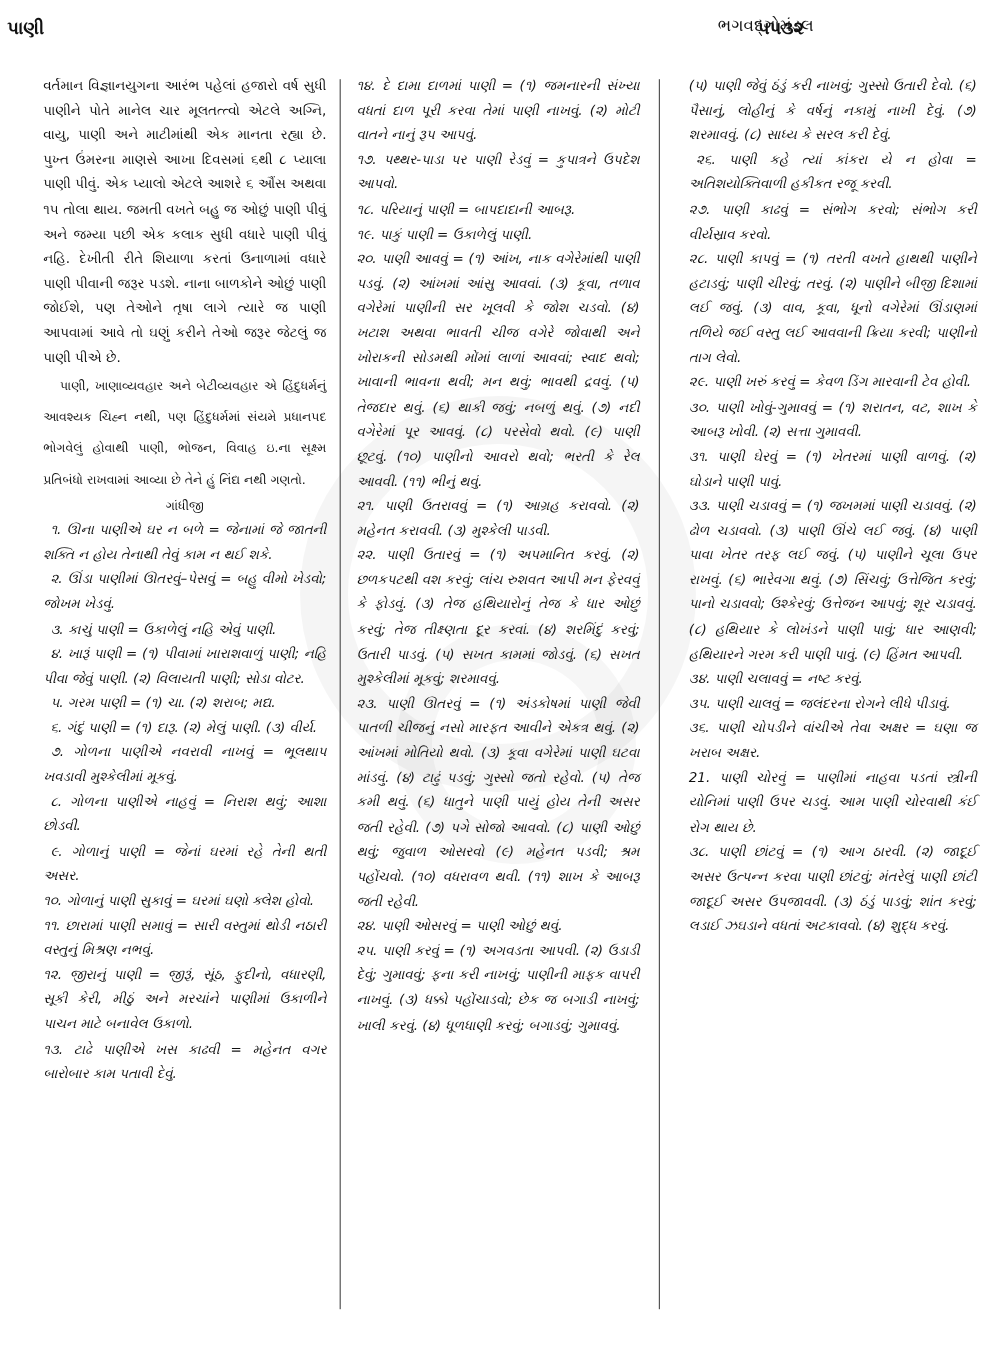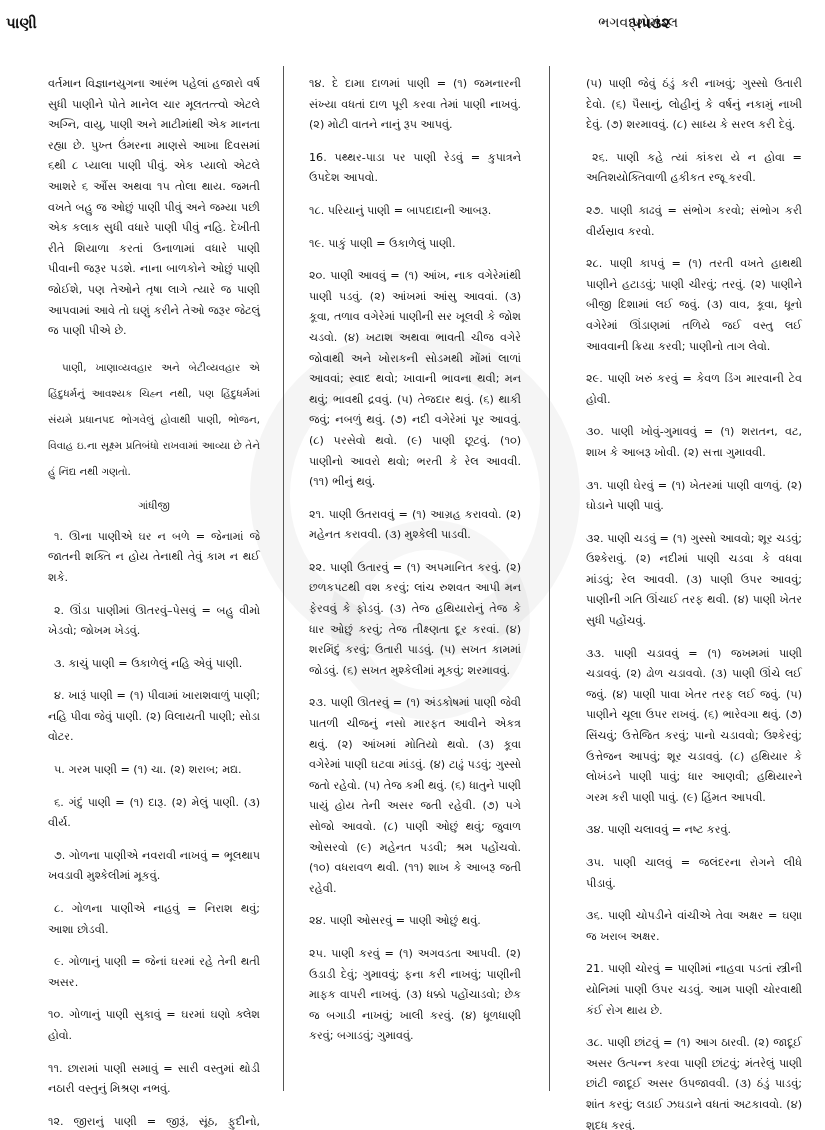--- a/index.html
+++ b/index.html
@@ -13,22 +13,22 @@
                border-radius: 50%; border: 40px solid rgba(0,0,0,0.04); box-sizing: border-box; }
   .watermark2 { position: absolute; left: 330px; top: 520px; width: 200px; height: 200px;
                border-radius: 50%; border: 30px solid rgba(0,0,0,0.035); box-sizing: border-box; }
   .col { position: absolute; top: 62px; font-size: 11.2px; line-height: 20.6px; text-align: justify; }
   .col1 { left: 36px; width: 236px; }
   .col2 { left: 297px; width: 236px; }
   .col3 { left: 574px; width: 240px; }
   .rule { position: absolute; top: 66px; width: 1px; background: #555; }
   .rule1 { left: 283px; height: 1025px; }
   .rule2 { left: 549px; height: 1025px; }
-  p { margin: 12px; }
-  .entry { text-indent: 0; }
+  p { margin: 0; }
+  .entry { text-indent: 0; font-style: italic; }
   .intro { text-indent: 0; }
   .quote { font-size: 10.4px; line-height: 26px; text-indent: 14px; margin-top: 0; }
   .sig { text-align: center; font-size: 10.4px; line-height: 19px; }
   .indent { text-indent: 6px; }
 </style>
 </head>
 <body>
 
 <div class="header">
   <span class="hdr-left">પાણી</span>
@@ -56,39 +56,38 @@
   <p class="entry indent">૮. ગોળના પાણીએ નાહવું = નિરાશ થવું; આશા છોડવી.</p>
   <p class="entry indent">૯. ગોળાનું પાણી = જેનાં ઘરમાં રહે તેની થતી અસર.</p>
   <p class="entry">૧૦. ગોળાનું પાણી સુકાવું = ઘરમાં ઘણો ક્લેશ હોવો.</p>
   <p class="entry">૧૧. છારામાં પાણી સમાવું = સારી વસ્તુમાં થોડી નઠારી વસ્તુનું મિશ્રણ નભવું.</p>
   <p class="entry">૧૨. જીરાનું પાણી = જીરૂં, સૂંઠ, ફુદીનો, વધારણી, સૂકી કેરી, મીઠું અને મરચાંને પાણીમાં ઉકાળીને પાચન માટે બનાવેલ ઉકાળો.</p>
   <p class="entry">૧૩. ટાઢે પાણીએ ખસ કાઢવી = મહેનત વગર બારોબાર કામ પતાવી દેવું.</p>
 </div>
 
 <div class="col col2">
   <p class="entry">૧૪. દે દામા દાળમાં પાણી = (૧) જમનારની સંખ્યા વધતાં દાળ પૂરી કરવા તેમાં પાણી નાખવું. (૨) મોટી વાતને નાનું રૂપ આપવું.</p>
-  <p class="entry">16. પથ્થર-પાડા પર પાણી રેડવું = કુપાત્રને ઉપદેશ આપવો.</p>
+  <p class="entry">૧૭. પથ્થર-પાડા પર પાણી રેડવું = કુપાત્રને ઉપદેશ આપવો.</p>
   <p class="entry">૧૮. પરિયાનું પાણી = બાપદાદાની આબરૂ.</p>
   <p class="entry">૧૯. પાકું પાણી = ઉકાળેલું પાણી.</p>
   <p class="entry">૨૦. પાણી આવવું = (૧) આંખ, નાક વગેરેમાંથી પાણી પડવું. (૨) આંખમાં આંસુ આવવાં. (૩) કૂવા, તળાવ વગેરેમાં પાણીની સર ખૂલવી કે જોશ ચડવો. (૪) ખટાશ અથવા ભાવતી ચીજ વગેરે જોવાથી અને ખોરાકની સોડમથી મોંમાં લાળાં આવવાં; સ્વાદ થવો; ખાવાની ભાવના થવી; મન થવું; ભાવથી દ્રવવું. (૫) તેજદાર થવું. (૬) થાકી જવું; નબળું થવું. (૭) નદી વગેરેમાં પૂર આવવું. (૮) પરસેવો થવો. (૯) પાણી છૂટવું. (૧૦) પાણીનો આવરો થવો; ભરતી કે રેલ આવવી. (૧૧) ભીનું થવું.</p>
   <p class="entry">૨૧. પાણી ઉતરાવવું = (૧) આગ્રહ કરાવવો. (૨) મહેનત કરાવવી. (૩) મુશ્કેલી પાડવી.</p>
   <p class="entry">૨૨. પાણી ઉતારવું = (૧) અપમાનિત કરવું. (૨) છળકપટથી વશ કરવું; લાંચ રુશવત આપી મન ફેરવવું કે ફોડવું. (૩) તેજ હથિયારોનું તેજ કે ધાર ઓછું કરવું; તેજ તીક્ષ્ણતા દૂર કરવાં. (૪) શરમિંદું કરવું; ઉતારી પાડવું. (૫) સખત કામમાં જોડવું. (૬) સખત મુશ્કેલીમાં મૂકવું; શરમાવવું.</p>
   <p class="entry">૨૩. પાણી ઊતરવું = (૧) અંડકોષમાં પાણી જેવી પાતળી ચીજનું નસો મારફત આવીને એકત્ર થવું. (૨) આંખમાં મોતિયો થવો. (૩) કૂવા વગેરેમાં પાણી ઘટવા માંડવું. (૪) ટાઢું પડવું; ગુસ્સો જતો રહેવો. (૫) તેજ કમી થવું. (૬) ધાતુને પાણી પાયું હોય તેની અસર જતી રહેવી. (૭) પગે સોજો આવવો. (૮) પાણી ઓછું થવું; જુવાળ ઓસરવો (૯) મહેનત પડવી; શ્રમ પહોંચવો. (૧૦) વધરાવળ થવી. (૧૧) શાખ કે આબરૂ જતી રહેવી.</p>
   <p class="entry">૨૪. પાણી ઓસરવું = પાણી ઓછું થવું.</p>
   <p class="entry">૨૫. પાણી કરવું = (૧) અગવડતા આપવી. (૨) ઉડાડી દેવું; ગુમાવવું; ફના કરી નાખવું; પાણીની માફક વાપરી નાખવું. (૩) ધક્કો પહોંચાડવો; છેક જ બગાડી નાખવું; ખાલી કરવું. (૪) ધૂળધાણી કરવું; બગાડવું; ગુમાવવું.</p>
 </div>
 
 <div class="col col3">
   <p class="entry">(૫) પાણી જેવું ઠંડું કરી નાખવું; ગુસ્સો ઉતારી દેવો. (૬) પૈસાનું, લોહીનું કે વર્ષનું નકામું નાખી દેવું. (૭) શરમાવવું. (૮) સાધ્ય કે સરલ કરી દેવું.</p>
   <p class="entry indent">૨૬. પાણી કહે ત્યાં કાંકરા યે ન હોવા = અતિશયોક્તિવાળી હકીકત રજૂ કરવી.</p>
   <p class="entry">૨૭. પાણી કાઢવું = સંભોગ કરવો; સંભોગ કરી વીર્યસ્રાવ કરવો.</p>
   <p class="entry">૨૮. પાણી કાપવું = (૧) તરતી વખતે હાથથી પાણીને હટાડવું; પાણી ચીરવું; તરવું. (૨) પાણીને બીજી દિશામાં લઈ જવું. (૩) વાવ, કૂવા, ધૂનો વગેરેમાં ઊંડાણમાં તળિયે જઈ વસ્તુ લઈ આવવાની ક્રિયા કરવી; પાણીનો તાગ લેવો.</p>
   <p class="entry">૨૯. પાણી ખરું કરવું = કેવળ ડિંગ મારવાની ટેવ હોવી.</p>
   <p class="entry">૩૦. પાણી ખોવું-ગુમાવવું = (૧) શરાતન, વટ, શાખ કે આબરૂ ખોવી. (૨) સત્તા ગુમાવવી.</p>
   <p class="entry">૩૧. પાણી ઘેરવું = (૧) ખેતરમાં પાણી વાળવું. (૨) ઘોડાને પાણી પાવું.</p>
-  <p class="entry">૩૨. પાણી ચડવું = (૧) ગુસ્સો આવવો; શૂર ચડવું; ઉશ્કેરાવું. (૨) નદીમાં પાણી ચડવા કે વધવા માંડવું; રેલ આવવી. (૩) પાણી ઉપર આવવું; પાણીની ગતિ ઊંચાઈ તરફ થવી. (૪) પાણી ખેતર સુધી પહોંચવું.</p>
   <p class="entry">૩૩. પાણી ચડાવવું = (૧) જખમમાં પાણી ચડાવવું. (૨) ઢોળ ચડાવવો. (૩) પાણી ઊંચે લઈ જવું. (૪) પાણી પાવા ખેતર તરફ લઈ જવું. (૫) પાણીને ચૂલા ઉપર રાખવું. (૬) ભારેવગા થવું. (૭) સિંચવું; ઉત્તેજિત કરવું; પાનો ચડાવવો; ઉશ્કેરવું; ઉત્તેજન આપવું; શૂર ચડાવવું. (૮) હથિયાર કે લોખંડને પાણી પાવું; ધાર આણવી; હથિયારને ગરમ કરી પાણી પાવું. (૯) હિંમત આપવી.</p>
   <p class="entry">૩૪. પાણી ચલાવવું = નષ્ટ કરવું.</p>
   <p class="entry">૩૫. પાણી ચાલવું = જલંદરના રોગને લીધે પીડાવું.</p>
   <p class="entry">૩૬. પાણી ચોપડીને વાંચીએ તેવા અક્ષર = ઘણા જ ખરાબ અક્ષર.</p>
   <p class="entry">21. પાણી ચોરવું = પાણીમાં નાહવા પડતાં સ્ત્રીની યોનિમાં પાણી ઉપર ચડવું. આમ પાણી ચોરવાથી કંઈ રોગ થાય છે.</p>
   <p class="entry">૩૮. પાણી છાંટવું = (૧) આગ ઠારવી. (૨) જાદૂઈ અસર ઉત્પન્ન કરવા પાણી છાંટવું; મંતરેલું પાણી છાંટી જાદૂઈ અસર ઉપજાવવી. (૩) ઠંડું પાડવું; શાંત કરવું; લડાઈ ઝઘડાને વધતાં અટકાવવો. (૪) શુદ્ધ કરવું.</p>
 </div>
 
 </body></html>

